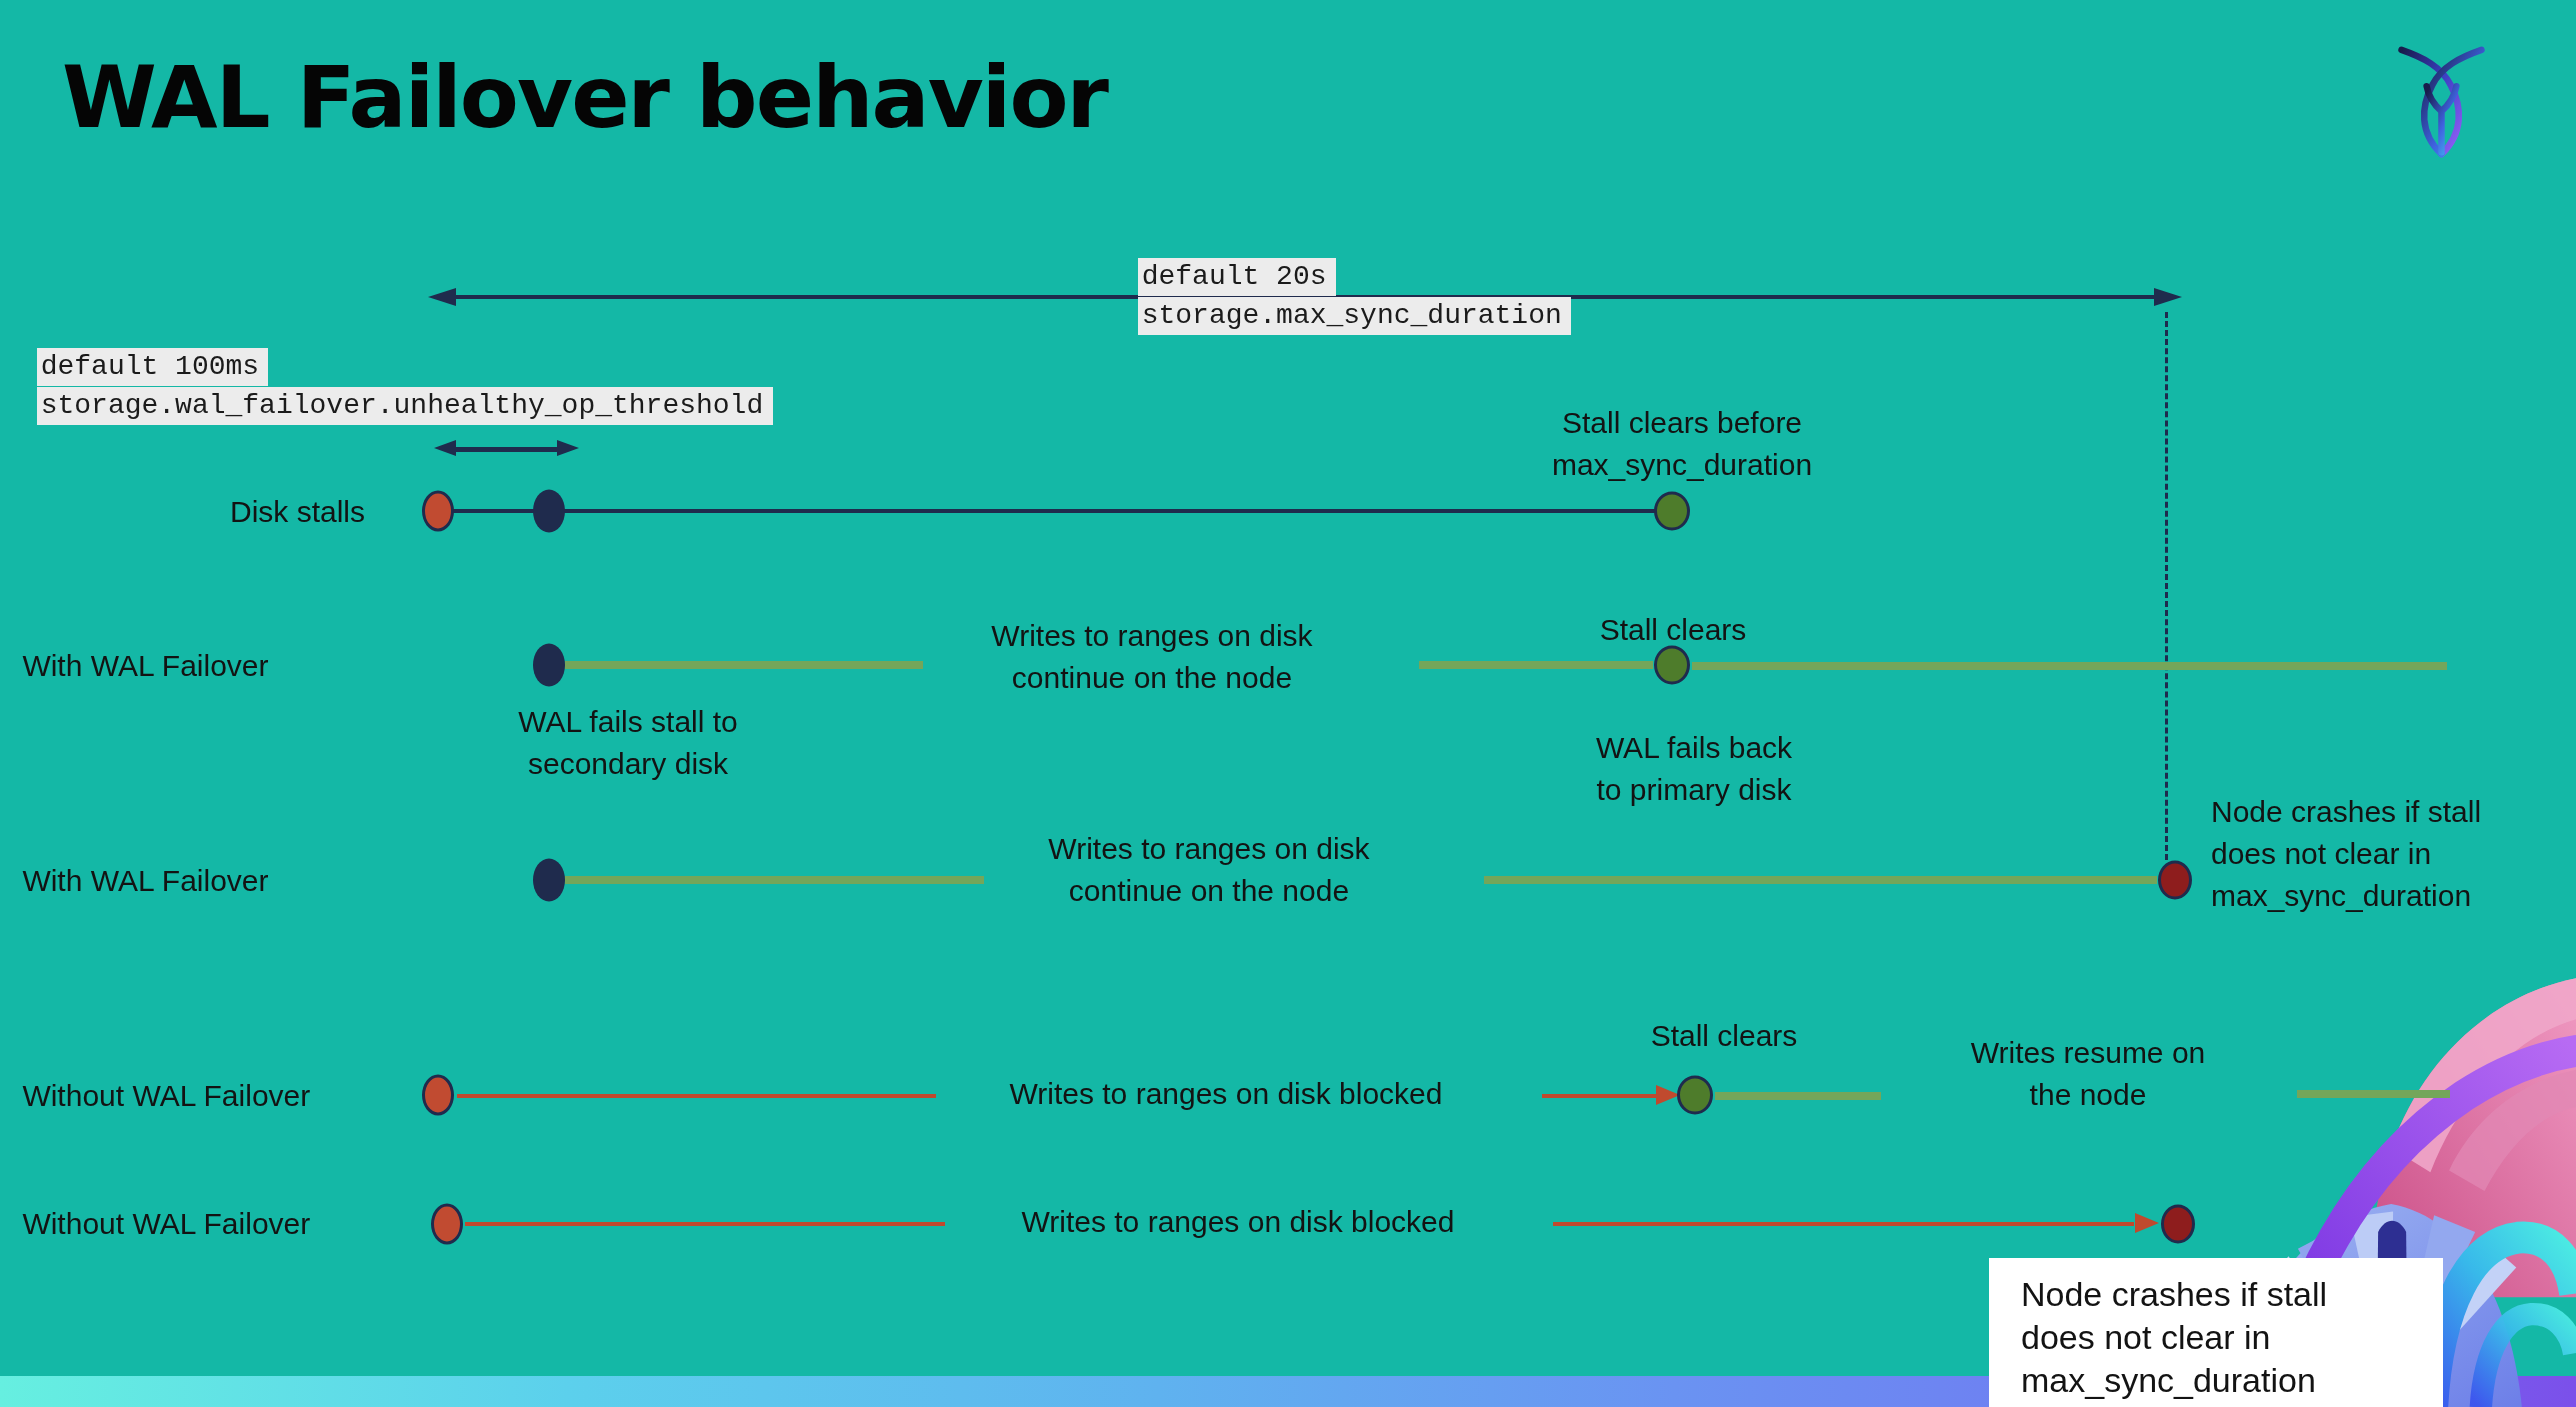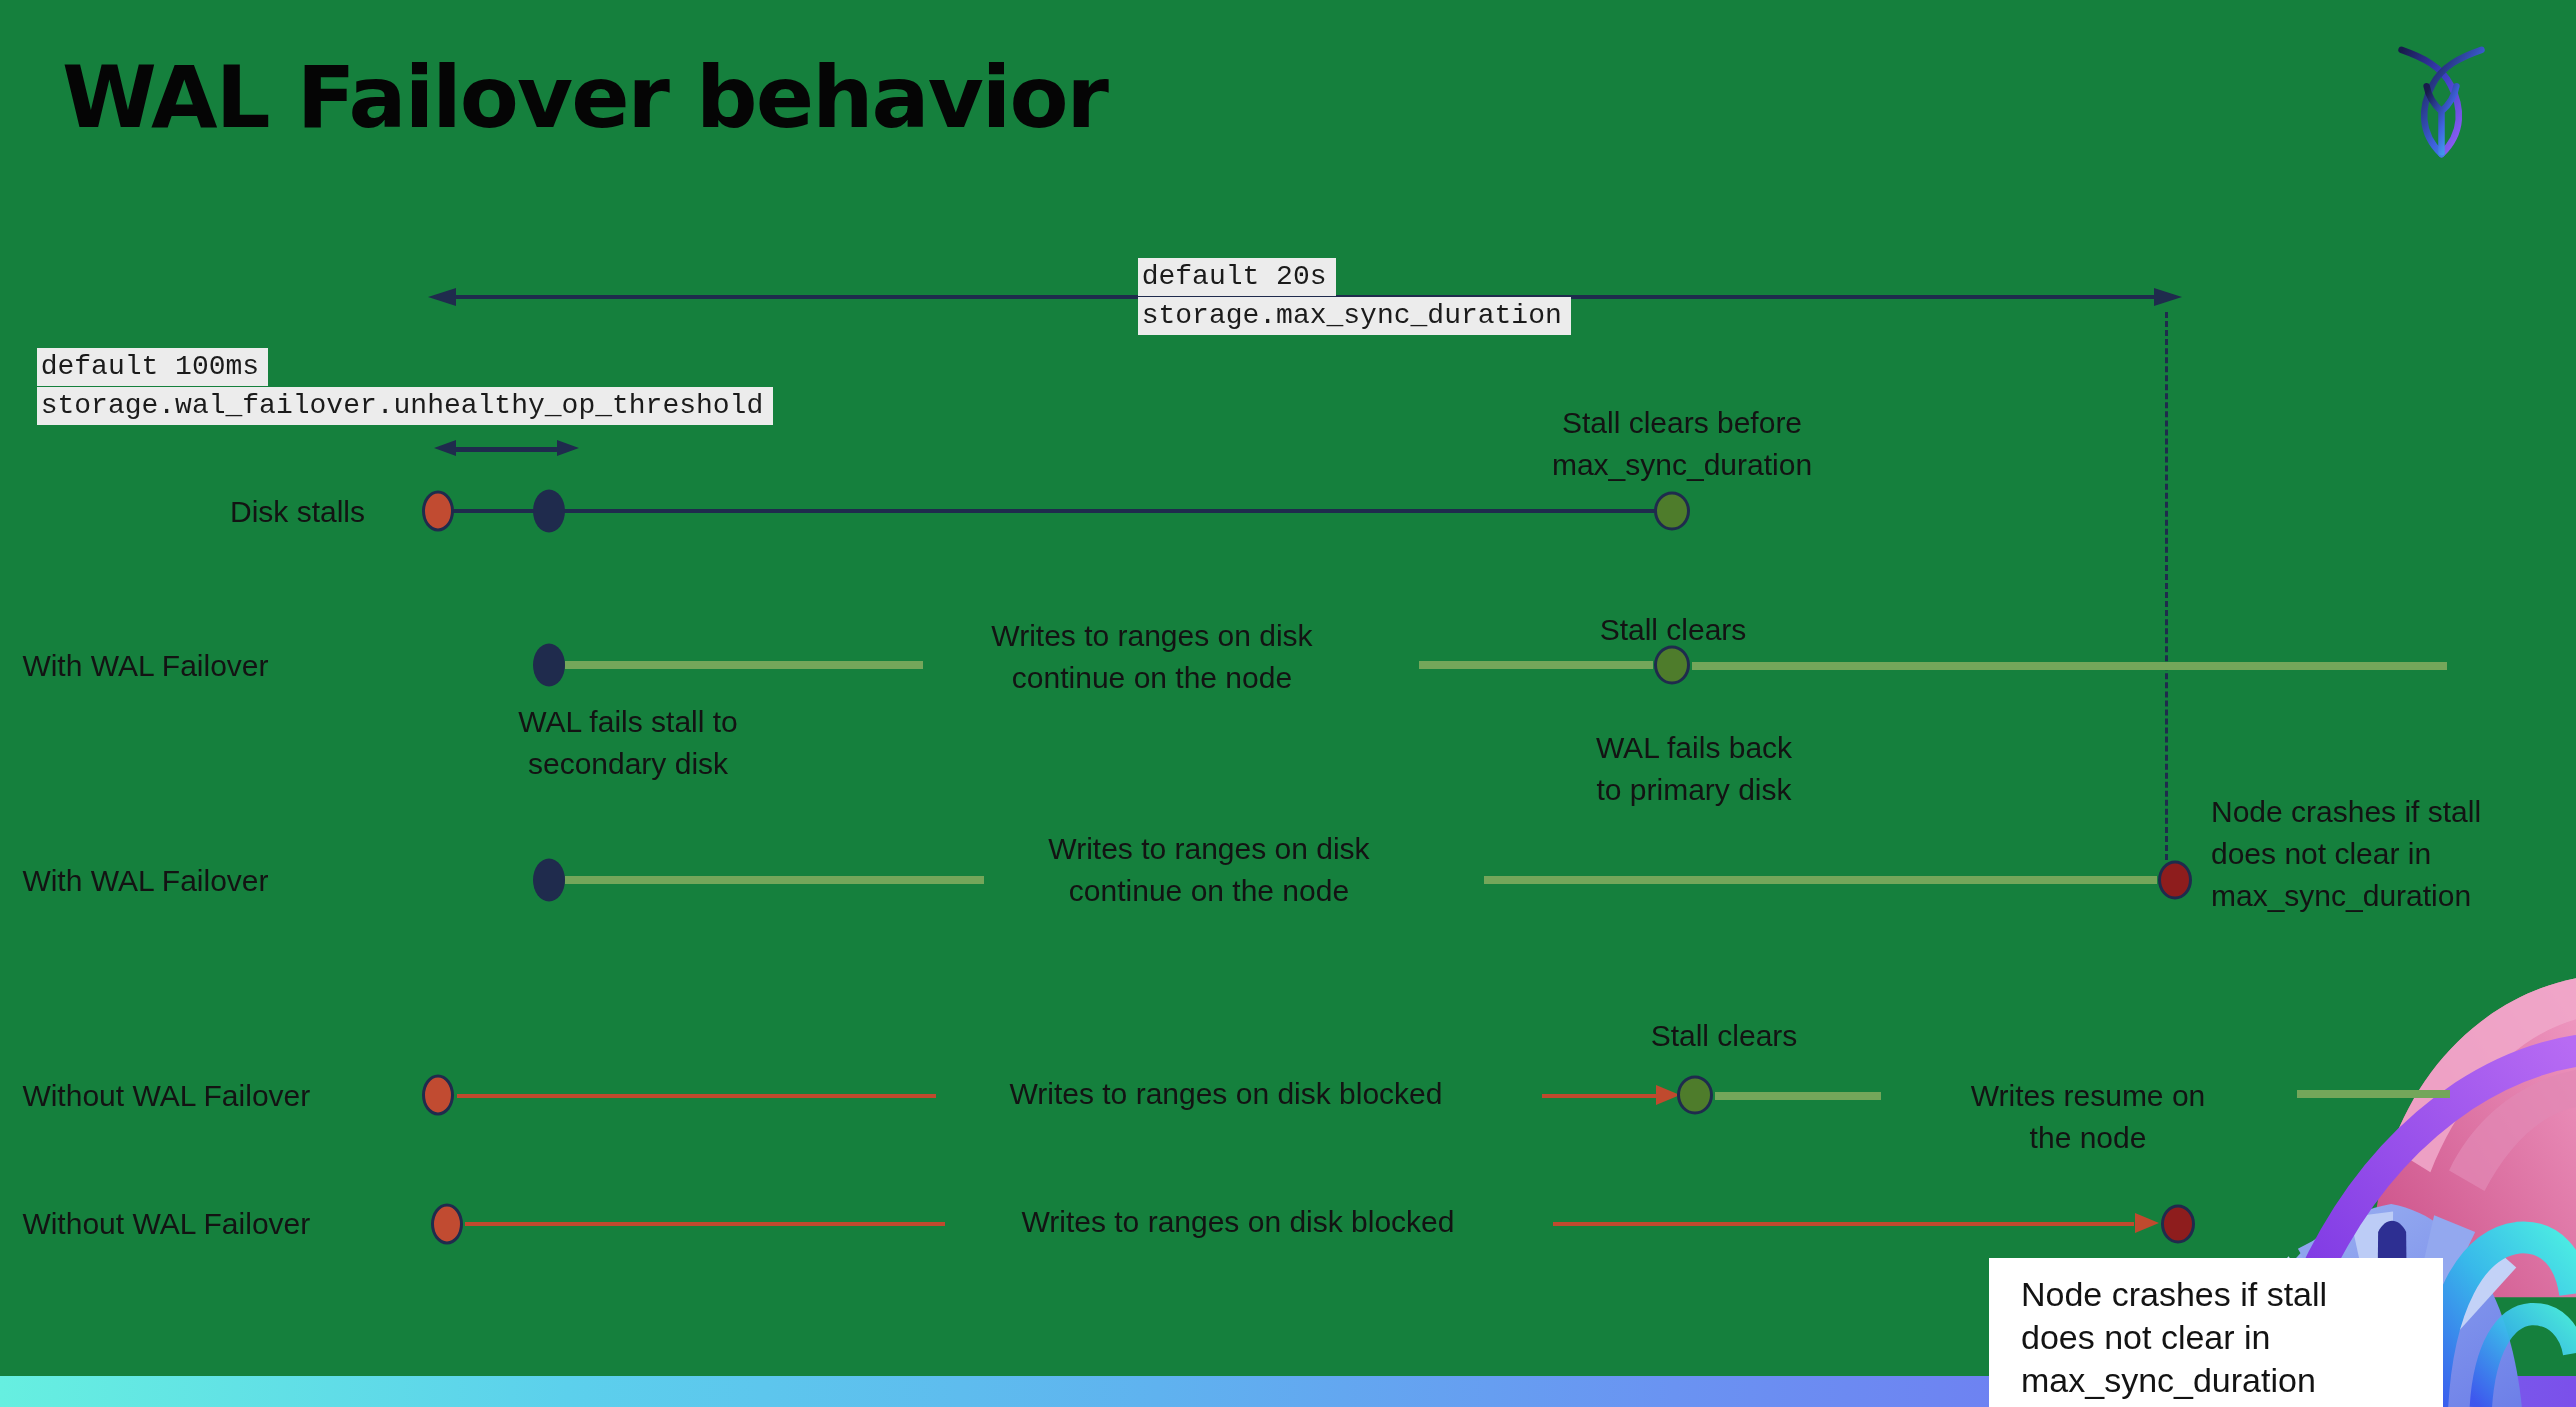--- a/index.html
+++ b/index.html
@@ -1,16 +1,16 @@
 <!DOCTYPE html>
 <html style="font-size:15px"><head>
 <meta charset="utf-8">
 <style>
   html,body{margin:0;padding:0;background:#ffffff;}
-  #canvas{position:relative;width:2576px;height:1408px;background:#15803d;overflow:hidden;
+  #canvas{position:relative;width:2576px;height:1408px;background:#14b8a6;overflow:hidden;
           font-family:"Liberation Sans",sans-serif;color:#111;}
   .title{position:absolute;left:62px;top:47px;font-family:"DejaVu Sans",sans-serif;
          font-weight:700;font-size:86px;letter-spacing:-1.9px;color:#050505;z-index:3;}
   .t{position:absolute;font-size:30px;line-height:42px;color:#131313;white-space:pre-line;z-index:3;}
   .center{transform:translateX(-50%);text-align:center;}
   .mono{position:absolute;font-family:"Liberation Mono","DejaVu Sans Mono",monospace;
         font-size:28px;line-height:32px;color:#1b1b1b;z-index:3;}
   .mono span{background:#ececec;padding:2.8px 9.3px 2.8px 3.7px;display:inline-block;}
   .hline{position:absolute;z-index:3;}
   .navy-line{height:3.7px;background:#1f2b4d;}
@@ -155,21 +155,21 @@
 
   <div class="t" style="left:22.4px;top:1075px;">Without WAL Failover</div>
   <span class="dot red" style="left:438px;top:1095px;"></span>
   <div class="hline red-line" style="left:457px;top:1094px;width:479px;"></div>
   <div class="t center" style="left:1226px;top:1073px;">Writes to ranges on disk  blocked</div>
   <div class="hline red-line" style="left:1542px;top:1094px;width:114px;"></div>
   <div class="tri" style="left:1656px;top:1085px;border-top:10.3px solid transparent;border-bottom:10.3px solid transparent;border-left:24px solid #c04a2e;"></div>
   <span class="dot green" style="left:1695px;top:1095px;"></span>
   <div class="t center" style="left:1724px;top:1015px;">Stall clears</div>
   <div class="hline green-line" style="left:1715px;top:1092px;width:166px;"></div>
-  <div class="t center" style="left:2088px;top:1032px;margin-top:43px;">Writes resume on
+  <div class="t center" style="left:2088px;top:1032px;">Writes resume on
 the node</div>
   <div class="hline green-line" style="left:2297px;top:1090px;width:153px;"></div>
 
   <div class="t" style="left:22.4px;top:1203px;">Without WAL Failover</div>
   <span class="dot red" style="left:447px;top:1224px;"></span>
   <div class="hline red-line" style="left:465px;top:1222px;width:480px;"></div>
   <div class="t center" style="left:1238px;top:1201px;">Writes to ranges on disk  blocked</div>
   <div class="hline red-line" style="left:1553px;top:1222px;width:581px;"></div>
   <div class="tri" style="left:2135px;top:1213px;border-top:10.3px solid transparent;border-bottom:10.3px solid transparent;border-left:24px solid #c04a2e;"></div>
   <span class="dot darkred" style="left:2178px;top:1224px;"></span>

